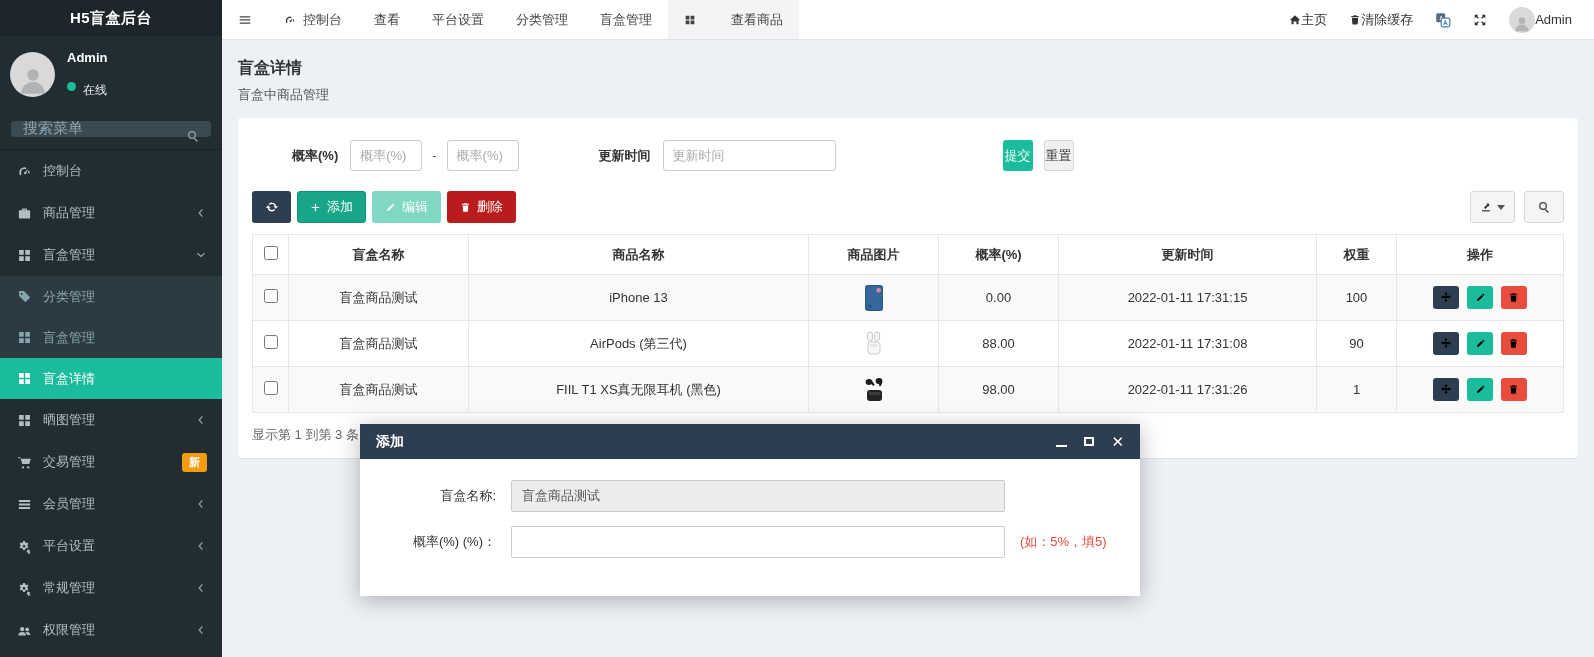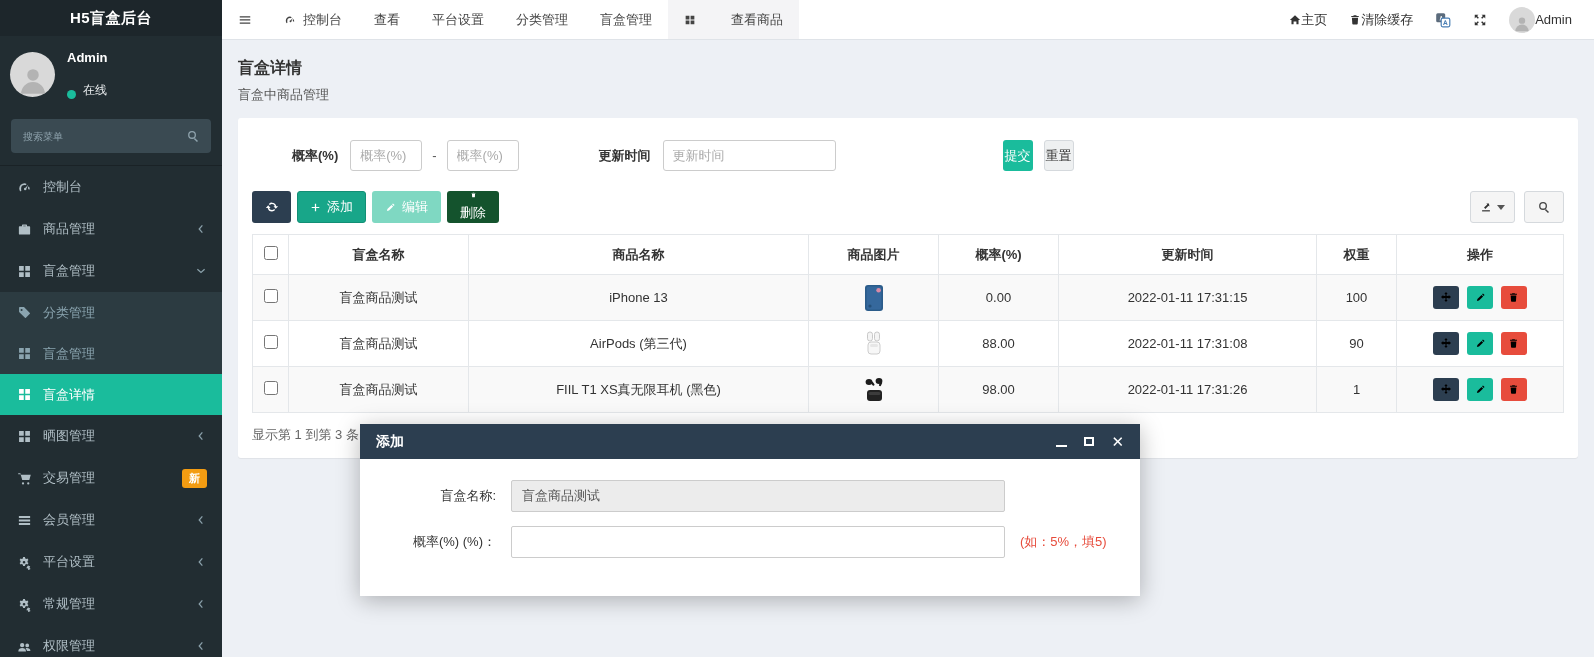--- a/index.html
+++ b/index.html
@@ -10,24 +10,24 @@
   .ic11 { width:11px; height:11px; }
 
   
   .sidebar { width:222px; flex-shrink:0; background:#222d32; color:#b0bec5; display:flex; flex-direction:column; }
   .logo { height:36px; line-height:36px; text-align:center; background:#1d262b; color:#fff; font-size:15px; font-weight:bold; letter-spacing:.5px; }
   .user-panel { display:flex; align-items:center; padding:14px 12px 10px 10px; }
   .avatar { width:45px; height:45px; border-radius:50%; background:#d9d9d9; overflow:hidden; display:flex; align-items:flex-end; justify-content:center; }
   .avatar svg { width:36px; height:34px; fill:#b3b3b3; }
   .user-info { margin-left:12px; }
   .user-name { color:#fff; font-weight:bold; font-size:13px; }
-  .user-status { margin-top:17px; font-size:12px; color:#eceff1; display:flex; align-items:flex-end; }
+  .user-status { margin-top:17px; font-size:12px; color:#eceff1; display:flex; align-items:flex-start; }
   .dot { width:9px; height:9px; border-radius:50%; background:#1abc9c; margin-right:7px; }
   .menu-search { margin:10px 11px 12px; position:relative; }
-  .menu-search input { width:100%; height:34px; background:#3a4a52; border:none; border-radius:4px; color:#cfd8dc; font-size:10px; padding:0 32px 0 12px; outline:none;font-family:Liberation Serif, serif; }
+  .menu-search input { width:100%; height:16px; background:#3a4a52; border:none; border-radius:4px; color:#cfd8dc; font-size:15px; padding:0 32px 0 12px; outline:none;font-family:Liberation Serif, serif; }
   .menu-search input::placeholder { color:#8fa3ad; }
   .menu-search .sic { position:absolute; right:11px; top:10px; color:#8fa3ad; }
   .menu { flex:1; overflow:hidden; border-top:1px solid #1a2226; }
   .menu-item { height:42px; display:flex; align-items:center; padding:0 15px 0 17px; font-size:13px; color:#b0bec5; cursor:pointer; }
   .menu-item .mi { width:15px; height:15px; margin-right:11px; fill:currentColor; flex-shrink:0; }
   .menu-item .lbl { flex:1; }
   .menu-item .chev { width:12px; height:12px; color:#8aa0aa; }
   .menu-item.sub { height:41px; background:#2c3b41; color:#8aa4af; }
   .menu-item.active { background:#1abc9c; color:#fff; }
   .badge-new { background:#f39c12; color:#fff; font-size:11px; font-weight:bold; padding:2px 7px; border-radius:3px; }
@@ -58,21 +58,21 @@
   .f-time { width:173px; }
   .btn { height:31px; border-radius:3px; border:1px solid transparent; font-size:13px; padding:0 1px; cursor:pointer; }
   .btn-submit { background:#1abc9c; color:#fff; margin-left:167px; }
   .btn-reset { background:#eef0f1; border-color:#d5d9dd; color:#333; margin-left:11px; }
 
   .toolbar { display:flex; align-items:center; margin-top:16px; gap:6px; }
   .tbtn { height:32px; border-radius:3px; border:1px solid transparent; color:#fff; font-size:13px; display:flex; align-items:center; gap:6px; padding:0 12px; cursor:pointer; }
   .tbtn.refresh { background:#2c3e50; width:39px; justify-content:center; padding:0; }
   .tbtn.add { background:#18a689; border-color:#128f75; }
   .tbtn.edit { background:#7fd8c2; }
-  .tbtn.del { background:#14532d;flex-direction:column; }
+  .tbtn.del { background:#b91c1c; }
   .right-tools { margin-left:auto; display:flex; gap:9px; }
   .gbtn { height:32px; min-width:40px; background:#f5f5f5; border:1px solid #d5d9dd; border-radius:3px; display:flex; align-items:center; justify-content:center; gap:5px; color:#444; cursor:pointer; padding:0 9px; }
   .caret { width:0; height:0; border:4px solid transparent; border-top:5px solid #555; margin-top:4px; }
 
   table { width:100%; border-collapse:collapse; font-size:13px; color:#333; margin-top:11px; }
   th,td { border:1px solid #e4e7ea; text-align:center; }
   th { height:40px; font-weight:bold; }
   td { height:46px; }
   tr.striped td { background:#f9f9f9; }
   .cb { width:14px; height:14px; cursor:pointer; }

